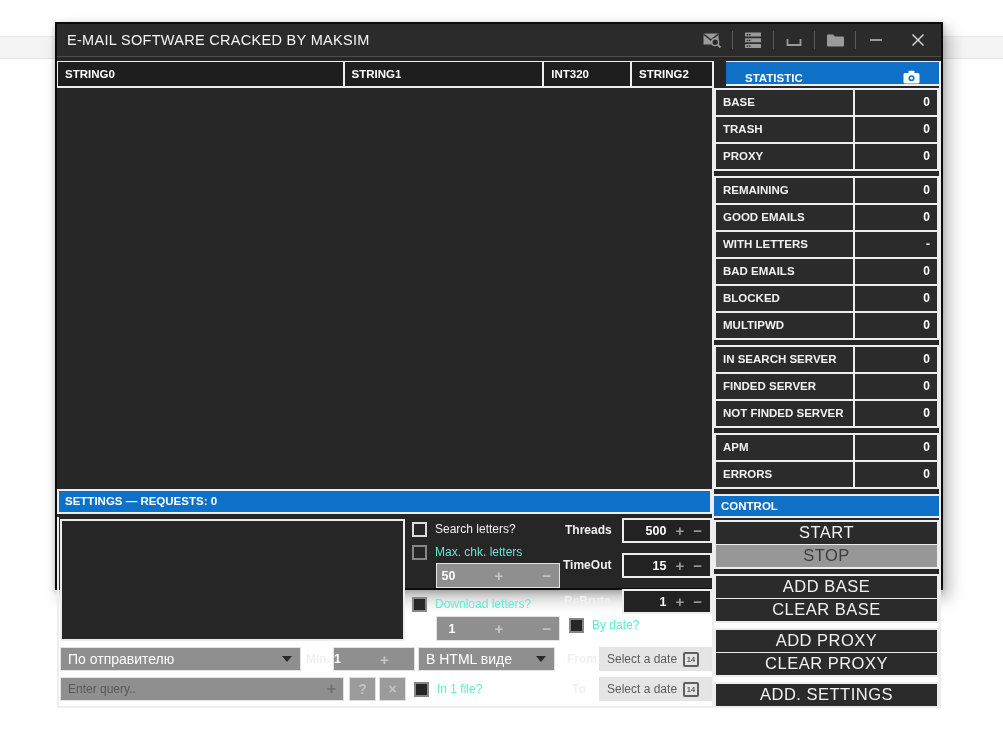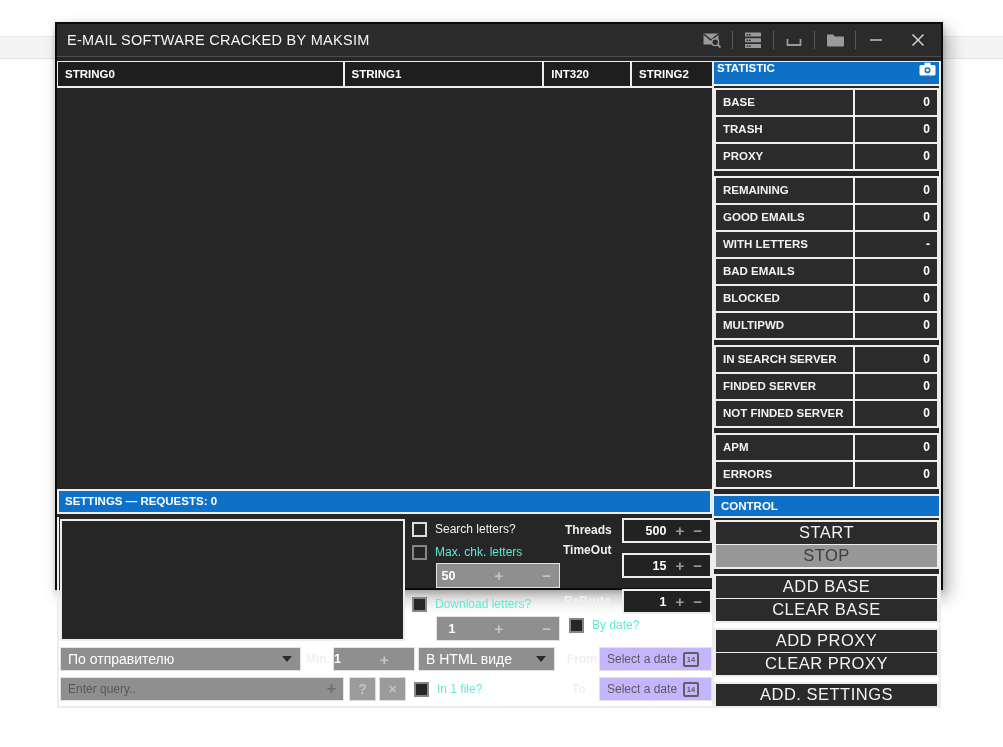--- a/index.html
+++ b/index.html
@@ -23,21 +23,21 @@
   .th { height:26px; background:#1e1e1e; color:#ffffff; font-size:11.5px; font-weight:700; line-height:24px; padding-left:7px; border-right:2px solid #ededed; border-bottom:2px solid #ededed; }
   .th:last-child { border-right:none; }
   .tbody { position:absolute; left:0; top:66px; width:655px; height:399px; background:#262626; }
 
   
   .blue { background:#0f70c8; color:#ffffff; font-size:11.5px; font-weight:700; }
   .settings-bar { position:absolute; left:0; top:465px; width:655px; height:25px; border:2px solid #ededed; line-height:21px; padding-left:6px; }
 
   
   .rightcol { position:absolute; left:655px; top:37px; width:229px; height:647px; border-left:2px solid #ededed; border-right:2px solid #ededed; display:flex; flex-direction:column; }
-  .stat-header { height:27px; border-top:1px solid #ededed; border-bottom:2px solid #ededed; display:flex; align-items:flex-start; padding:0 3px; }
+  .stat-header { height:27px; border-top:1px solid #ededed; border-bottom:2px solid #ededed; display:flex; align-items:flex-end; padding:0 19px;margin-left:12px; }
   .stat-header .hdr-label { flex:1; }
   .stat-group { background:#ededed; padding:2px; display:flex; flex-direction:column; gap:2px; }
   .mt2 { margin-top:2px; } .mt5 { margin-top:5px; }
   .stat-row { display:flex; gap:2px; height:25px; }
   .stat-label { flex:1; background:#2b2b2b; color:#f2f2f2; font-size:11.5px; font-weight:600; line-height:25px; padding-left:7px; white-space:nowrap; }
   .stat-value { width:82px; background:#2b2b2b; color:#ffffff; font-size:12px; font-weight:700; line-height:25px; text-align:right; padding-right:7px; }
   .ctrl-header { height:24px; border-top:2px solid #ededed; border-bottom:2px solid #ededed; line-height:20px; padding-left:7px; }
   .ctrl-group { background:#ededed; padding:2px; display:flex; flex-direction:column; gap:1px; }
   .ctrl-btn { height:22px; background:#2b2b2b; color:#f2f2f2; font-size:16.5px; font-weight:400; letter-spacing:.5px; text-align:center; line-height:21px; cursor:default; }
   .ctrl-btn.stop { background:#979797; color:#3e3e3e; }
@@ -58,21 +58,21 @@
   .step-val { flex:1; text-align:right; color:#ffffff; font-size:12.5px; font-weight:600; }
   .step-plus, .step-minus { font-size:15px; font-weight:700; margin-left:9px; line-height:1; }
   .step-minus { margin-right:8px; }
   .stepper.gray .step-plus, .stepper.gray .step-minus { color:#c6c6c6; }
   .stepper.dark .step-plus, .stepper.dark .step-minus { color:#9a9a9a; }
 
   .dropdown { position:absolute; height:24px; background:#8f8f8f; border:1px solid #e3e3e3; display:flex; align-items:center; }
   .dd-text { flex:1; color:#ffffff; font-size:14px; padding-left:7px; white-space:nowrap; }
   .dd-arrow { width:0; height:0; border-left:5px solid transparent; border-right:5px solid transparent; border-top:6px solid #2b2b2b; margin-right:8px; }
 
-  .datepicker { position:absolute; height:24px; background:#c4b5fd; border:1px solid #e3e3e3; display:flex; align-items:center; }
+  .datepicker { position:absolute; height:24px; background:#e5e5e5; border:1px solid #e3e3e3; display:flex; align-items:center; }
   .dp-text { flex:1; color:#5c5c5c; font-size:12px; padding-left:7px; white-space:nowrap; }
   .cal-icon { width:16px; height:15px; border:2px solid #5f5f5f; border-radius:2px; color:#5f5f5f; font-size:7.5px; font-weight:700; display:flex; align-items:center; justify-content:center; margin-right:12px; }
 
   .query { position:absolute; height:24px; background:#8f8f8f; border:1px solid #e3e3e3; display:flex; align-items:center; }
   .q-ph { flex:1; color:#585858; font-size:12px; padding-left:7px; }
   .q-plus { color:#6f6f6f; font-size:16px; font-weight:700; margin-right:7px; line-height:1; }
   .sq-btn { position:absolute; height:24px; background:#9b9b9b; border:1px solid #dedede; color:#c2c2c2; font-size:14px; font-weight:700; display:flex; align-items:center; justify-content:center; }
 </style>
 </head>
 <body>
@@ -176,21 +176,21 @@
           <span class="step-plus">+</span>
           <span class="step-minus">−</span>
         </div>
 
         <span class="lbl" style="left:506px;top:6px">Threads</span>
         <div class="stepper dark" style="left:563px;top:1px;width:90px;height:25px">
           <span class="step-val">500</span>
           <span class="step-plus">+</span>
           <span class="step-minus">−</span>
         </div>
-        <span class="lbl" style="left:504px;top:26px">TimeOut</span>
+        <span class="lbl" style="left:504px;top:41px">TimeOut</span>
         <div class="stepper dark" style="left:563px;top:36px;width:90px;height:25px">
           <span class="step-val">15</span>
           <span class="step-plus">+</span>
           <span class="step-minus">−</span>
         </div>
         <span class="lbl" style="left:505px;top:77px">ReBrute</span>
         <div class="stepper dark" style="left:563px;top:72px;width:90px;height:25px">
           <span class="step-val">1</span>
           <span class="step-plus">+</span>
           <span class="step-minus">−</span>

